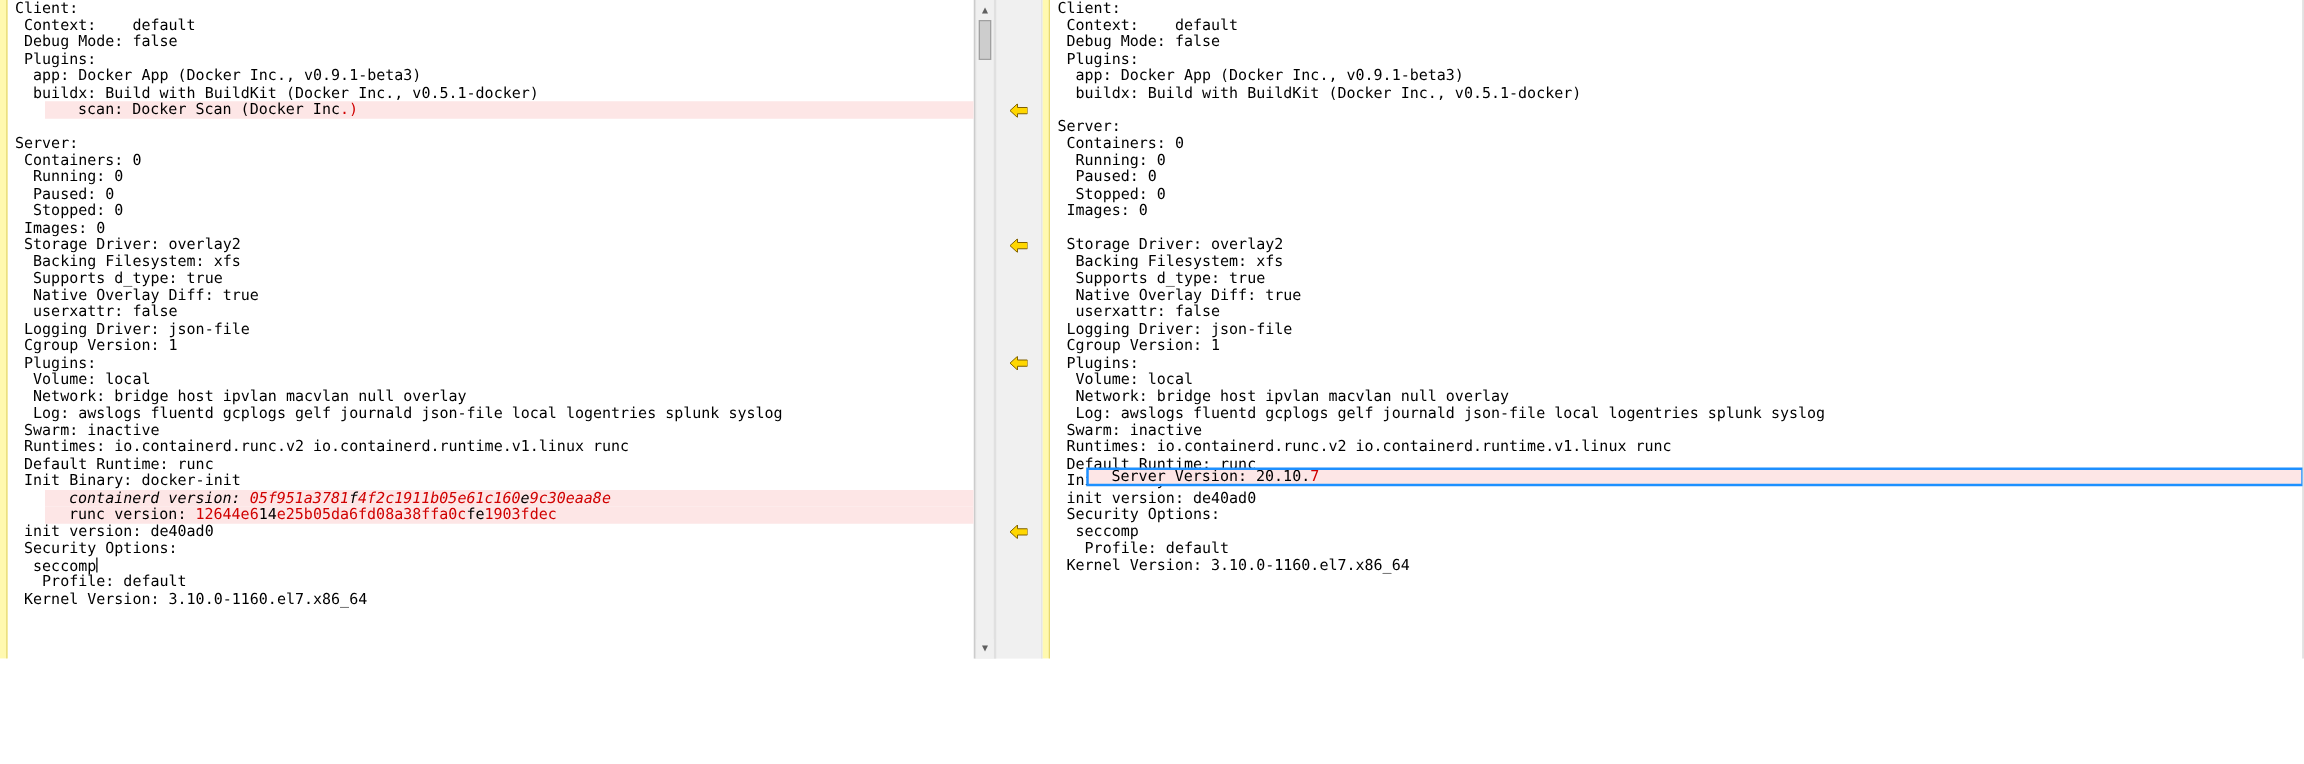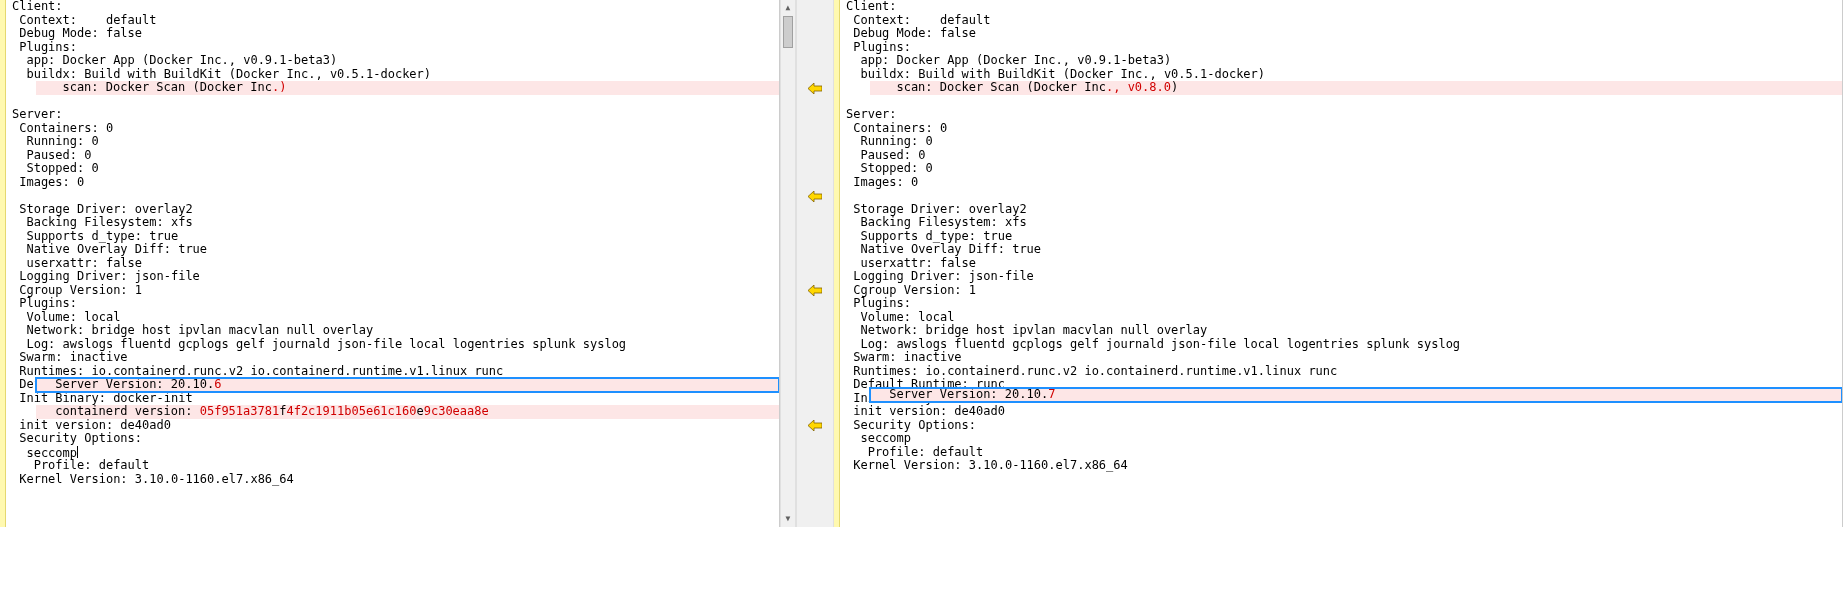--- a/index.html
+++ b/index.html
@@ -123,37 +123,37 @@
         <div class="line" style="top: 54px;">  app: Docker App (Docker Inc., v0.9.1-beta3)</div>
         <div class="line" style="top: 67.5px;">  buildx: Build with BuildKit (Docker Inc., v0.5.1-docker)</div>
         <div class="line diff" style="top: 81px;">  scan: Docker Scan (Docker Inc<span class="red">.)</span></div>
         <div class="line" style="top: 94.5px;"></div>
         <div class="line" style="top: 108px;">Server:</div>
         <div class="line" style="top: 121.5px;"> Containers: 0</div>
         <div class="line" style="top: 135px;">  Running: 0</div>
         <div class="line" style="top: 148.5px;">  Paused: 0</div>
         <div class="line" style="top: 162px;">  Stopped: 0</div>
         <div class="line" style="top: 175.5px;"> Images: 0</div>
-        <div class="line diff sel-box" style="top: 189px;"> Server Version: 20.10.<span class="red">6</span></div>
         <div class="line" style="top: 202.5px;"> Storage Driver: overlay2</div>
         <div class="line" style="top: 216px;">  Backing Filesystem: xfs</div>
         <div class="line" style="top: 229.5px;">  Supports d_type: true</div>
         <div class="line" style="top: 243px;">  Native Overlay Diff: true</div>
         <div class="line" style="top: 256.5px;">  userxattr: false</div>
         <div class="line" style="top: 270px;"> Logging Driver: json-file</div>
         <div class="line" style="top: 297px;"> Cgroup Version: 1</div>
         <div class="line" style="top: 310.5px;"> Plugins:</div>
         <div class="line" style="top: 324px;">  Volume: local</div>
         <div class="line" style="top: 337.5px;">  Network: bridge host ipvlan macvlan null overlay</div>
         <div class="line" style="top: 351px;">  Log: awslogs fluentd gcplogs gelf journald json-file local logentries splunk syslog</div>
         <div class="line" style="top: 364.5px;"> Swarm: inactive</div>
         <div class="line" style="top: 378px;"> Runtimes: io.containerd.runc.v2 io.containerd.runtime.v1.linux runc</div>
         <div class="line" style="top: 391.5px;"> Default Runtime: runc</div>
         <div class="line" style="top: 405px;"> Init Binary: docker-init</div>
-        <div class="line diff" style="top: 418.5px;"> containerd version: <span class="red">05f951a3781</span>f<span class="red">4f2c1911b05e61c160</span>e<span class="red">9c30eaa8e</span></div>
+        <div class="line diff" style="top: 418.5px; font-style: italic;"> containerd version: <span class="red">05f951a3781</span>f<span class="red">4f2c1911b05e61c160</span>e<span class="red">9c30eaa8e</span></div>
+        <div class="line diff" style="top: 432px;"> runc version: <span class="red">12644e6</span>14<span class="red">e25b05da6fd08a38ffa0c</span>fe<span class="red">1903fdec</span></div>
         <div class="line" style="top: 445.5px;"> init version: de40ad0</div>
         <div class="line" style="top: 459px;"> Security Options:</div>
         <div class="line" style="top: 472.5px;">  seccomp<span class="cursor"></span></div>
         <div class="line" style="top: 486px;">   Profile: default</div>
         <div class="line" style="top: 499.5px;"> Kernel Version: 3.10.0-1160.el7.x86_64</div>
       </div>
   </div>
 
   <div class="scrollbar-strip">
     <div class="scrollbar-arrow up">▲</div>
@@ -186,21 +186,20 @@
 
   <div class="pane pane-right">
     <div class="margin-bar"></div>
     <div class="line-area" id="right-lines">
         <div class="line" style="top: 0px;">Client:</div>
         <div class="line" style="top: 13.5px;"> Context:    default</div>
         <div class="line" style="top: 27px;"> Debug Mode: false</div>
         <div class="line" style="top: 40.5px;"> Plugins:</div>
         <div class="line" style="top: 54px;">  app: Docker App (Docker Inc., v0.9.1-beta3)</div>
         <div class="line" style="top: 67.5px;">  buildx: Build with BuildKit (Docker Inc., v0.5.1-docker)</div>
-        <div class="line diff" style="top: 81px;">  scan: Docker Scan (Docker Inc<span class="red">., v0.8.0</span>)</div>
         <div class="line" style="top: 94.5px;"></div>
         <div class="line" style="top: 108px;">Server:</div>
         <div class="line" style="top: 121.5px;"> Containers: 0</div>
         <div class="line" style="top: 135px;">  Running: 0</div>
         <div class="line" style="top: 148.5px;">  Paused: 0</div>
         <div class="line" style="top: 162px;">  Stopped: 0</div>
         <div class="line" style="top: 175.5px;"> Images: 0</div>
         <div class="line diff sel-box" style="top: 199px;"> Server Version: 20.10.<span class="red">7</span></div>
         <div class="line" style="top: 202.5px;"> Storage Driver: overlay2</div>
         <div class="line" style="top: 216px;">  Backing Filesystem: xfs</div>

